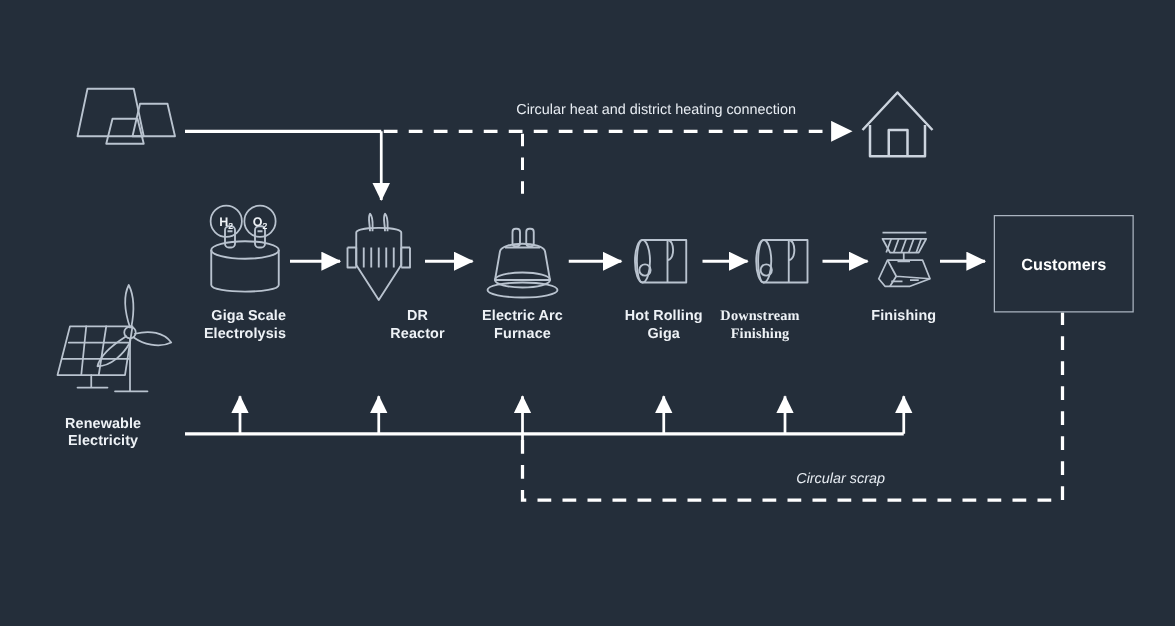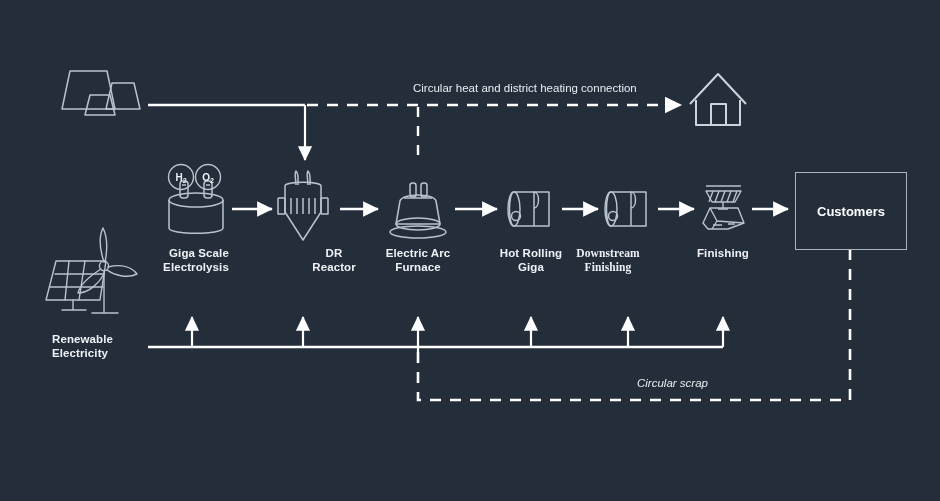--- a/index.html
+++ b/index.html
@@ -137,21 +137,21 @@
         <path d="M723,347 L723,317" marker-end="url(#ahs)"></path>
       </g>
     </g>
 
     <g stroke="#ffffff" fill="none" stroke-width="2.6" stroke-dasharray="11 9">
       <path d="M418,352 L418,400 L850,400 L850,250"></path>
     </g>
   </svg>
 
 
-  <div class="lbl" style="left:52px;top:332px;">Renewable
+  <div class="lbl" style="left:52px;top:332px;text-align:center;">Renewable
 Electricity</div>
 
   <div class="lbl ctr" style="left:196px;top:246px;text-align:right;">Giga Scale
 Electrolysis</div>
   <div class="lbl ctr" style="left:288px;top:246px;margin-left:46px;">DR
 Reactor</div>
   <div class="lbl ctr" style="left:418px;top:246px;">Electric Arc
 Furnace</div>
   <div class="lbl ctr" style="left:531px;top:246px;">Hot Rolling
 Giga</div>

